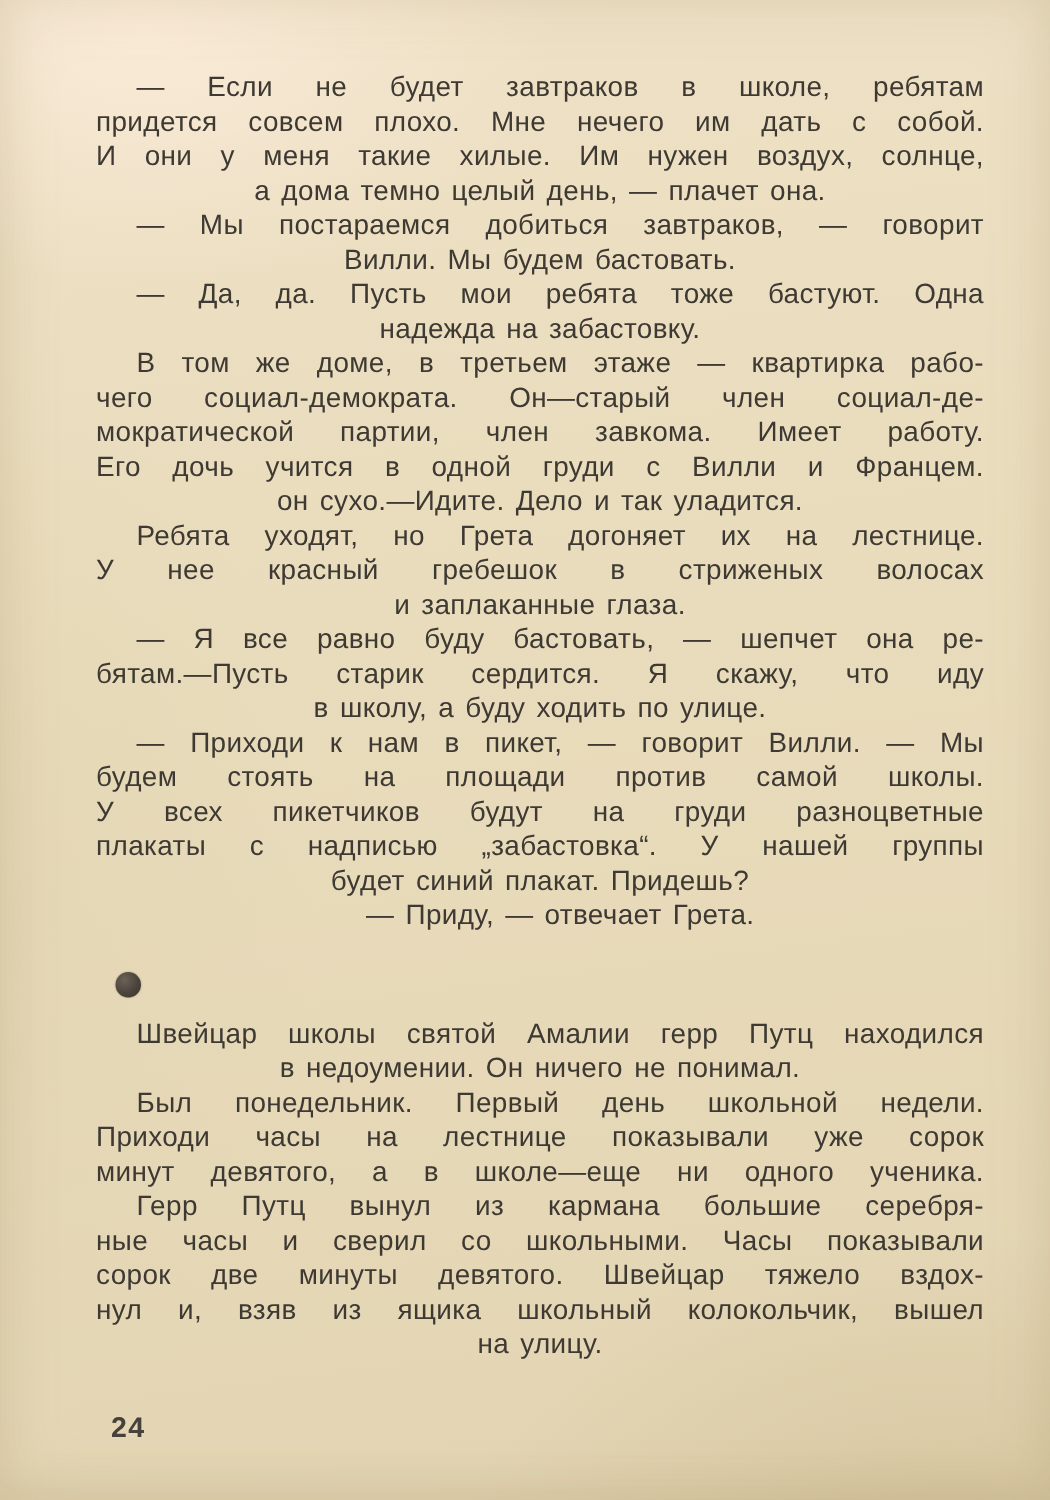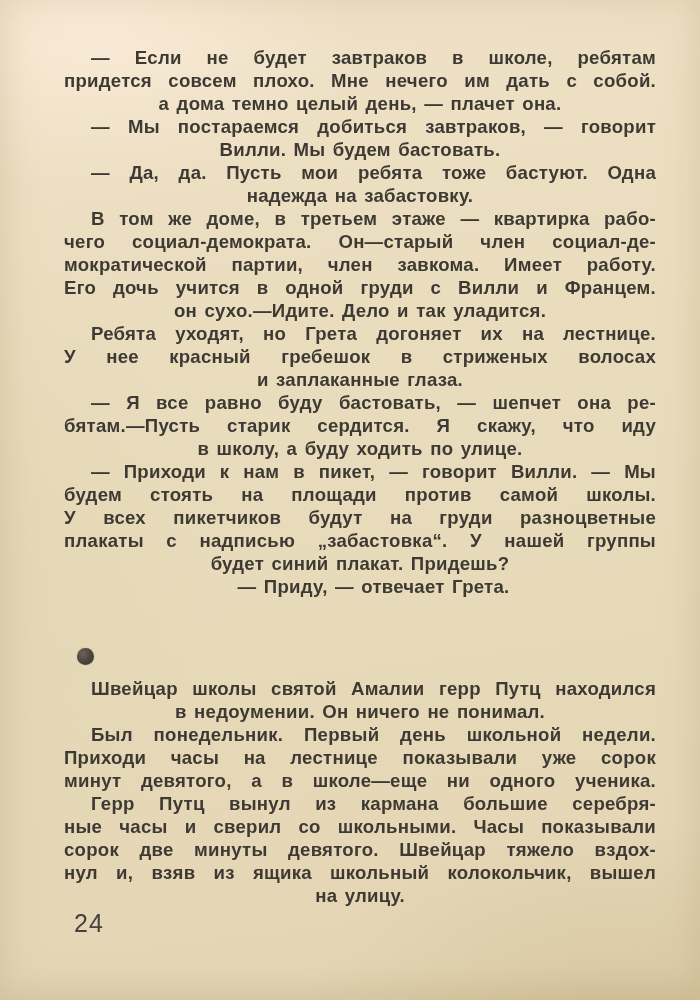--- a/index.html
+++ b/index.html
@@ -23,21 +23,21 @@
       radial-gradient(ellipse 300px 500px at 0% 60%, rgba(226,213,178,0.6), rgba(226,213,178,0) 70%),
       linear-gradient(173deg, #eee1c6 0%, #e9dcbc 42%, #e3d5b3 100%);
     box-shadow: inset 0 0 45px rgba(150,123,78,0.13), inset 0 -10px 25px rgba(140,115,70,0.10);
   }
   .text-block {
     position: absolute;
     left: 64px;
     width: 592px;
     font-size: 18.6px;
     line-height: 23px;
-    font-weight: 700;
+    font-weight: 400;
     color: #3e3a33;
     letter-spacing: 0.25px;
     word-spacing: 2px;
   }
   .block1 { top: 46px; }
   .block2 { top: 677px; }
   .ln { height: 23px; overflow: hidden; }
   
   .j { text-align: justify; text-align-last: justify; }
   
@@ -50,36 +50,37 @@
     top: 648px;
     width: 17px;
     height: 17px;
     border-radius: 50%;
     background: radial-gradient(circle at 35% 32%, #6b6257 0%, #4a433b 55%, #3b352e 100%);
     box-shadow: 0 0 1px rgba(60,50,40,0.6);
   }
   .page-number {
     position: absolute;
     left: 74px;
-    top: 911px;
-    font-size: 25px;
+    top: 941px;
+    font-size: 19px;
     line-height: 24px;
-    font-weight: 400;
+    font-weight: 700;
     color: #46413a;
     letter-spacing: 1px;
   }
 </style>
 </head>
 <body>
 
 <div class="page">
 
   <div class="text-block block1">
     <div class="ln i j">— Если не будет завтраков в школе, ребятам</div>
     <div class="ln j">придется совсем плохо. Мне нечего им дать с собой.</div>
+    <div class="ln j">И они у меня такие хилые. Им нужен воздух, солнце,</div>
     <div class="ln l">а дома темно целый день, — плачет она.</div>
     <div class="ln i j">— Мы постараемся добиться завтраков, — говорит</div>
     <div class="ln l">Вилли. Мы будем бастовать.</div>
     <div class="ln i j">— Да, да. Пусть мои ребята тоже бастуют. Одна</div>
     <div class="ln l">надежда на забастовку.</div>
     <div class="ln i j">В том же доме, в третьем этаже — квартирка рабо-</div>
     <div class="ln j">чего социал-демократа. Он—старый член социал-де-</div>
     <div class="ln j">мократической партии, член завкома. Имеет работу.</div>
     <div class="ln j">Его дочь учится в одной груди с Вилли и Францем.</div>
     <div class="ln l">он сухо.—Идите. Дело и так уладится.</div>

